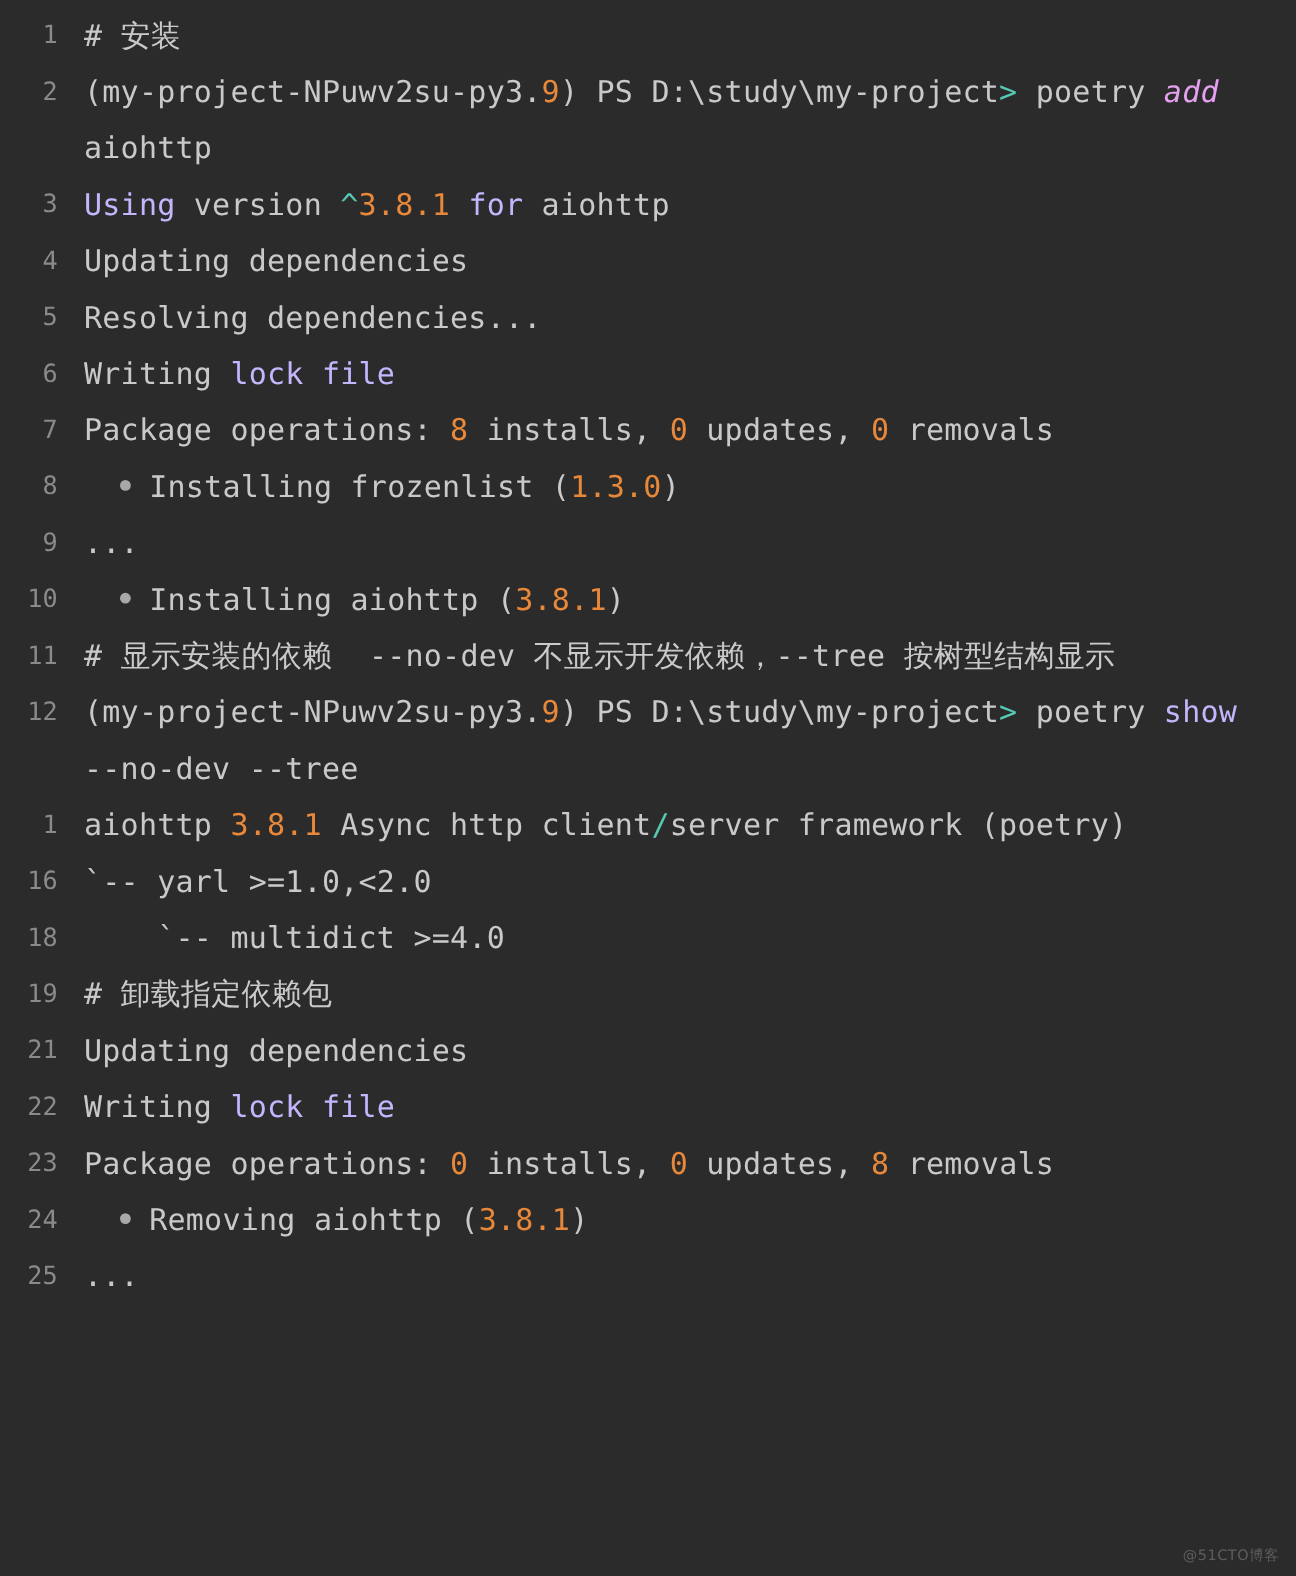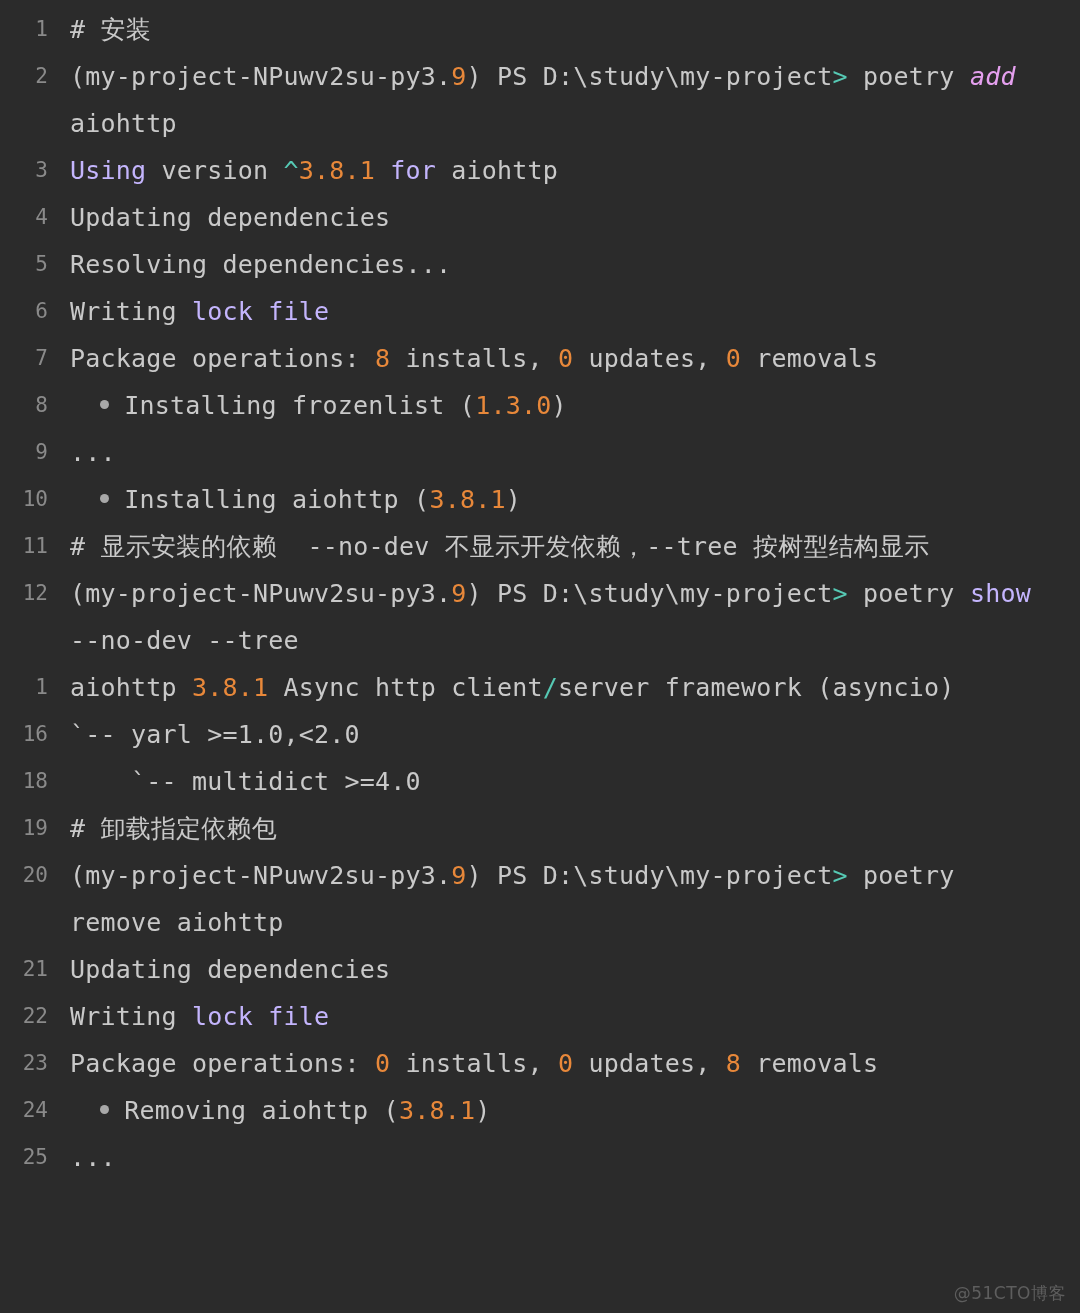--- a/index.html
+++ b/index.html
@@ -60,21 +60,21 @@
     vertical-align: middle;
     position: relative;
     top: -3px;
   }
   .indent2 { display: inline-block; width: 2ch; }
   #watermark {
     position: absolute;
     right: 14px;
     bottom: 8px;
     color: #5e5e5e;
-    font-size: 17px;
+    font-size: 12px;
     font-family: "DejaVu Sans", "Liberation Sans", sans-serif;
     letter-spacing: 0.5px;
     user-select: none;
   }
 </style>
 </head>
 <body>
 
 <div id="code-block">
     <div class="code-line">
@@ -120,37 +120,33 @@
     <div class="code-line">
       <span class="ln">11</span>
       <span class="lc"><span class="tok-plain"># 显示安装的依赖  --no-dev 不显示开发依赖，--tree 按树型结构显示</span></span>
     </div>
     <div class="code-line">
       <span class="ln">12</span>
       <span class="lc"><span class="tok-plain">(my-project-NPuwv2su-py3.</span><span class="tok-orange">9</span><span class="tok-plain">) PS D:\study\my-project</span><span class="tok-teal">&gt;</span><span class="tok-plain"> poetry </span><span class="tok-pink">show</span><span class="tok-plain"> --no-dev --tree</span></span>
     </div>
     <div class="code-line">
       <span class="ln">1</span>
-      <span class="lc"><span class="tok-plain">aiohttp </span><span class="tok-orange">3.8.1</span><span class="tok-plain"> Async http client</span><span class="tok-teal">/</span><span class="tok-plain">server framework (asyncio)</span></span>
+      <span class="lc"><span class="tok-plain">aiohttp </span><span class="tok-orange">3.8.1</span><span class="tok-plain"> Async http client</span><span class="tok-teal">/</span><span class="tok-plain">server framework (poetry)</span></span>
     </div>
     <div class="code-line">
       <span class="ln">16</span>
       <span class="lc"><span class="tok-plain">`-- yarl &gt;=1.0,&lt;2.0</span></span>
     </div>
     <div class="code-line">
       <span class="ln">18</span>
       <span class="lc"><span class="tok-plain">    `-- multidict &gt;=4.0</span></span>
     </div>
     <div class="code-line">
       <span class="ln">19</span>
       <span class="lc"><span class="tok-plain"># 卸载指定依赖包</span></span>
-    </div>
-    <div class="code-line">
-      <span class="ln">20</span>
-      <span class="lc"><span class="tok-plain">(my-project-NPuwv2su-py3.</span><span class="tok-orange">9</span><span class="tok-plain">) PS D:\study\my-project</span><span class="tok-teal">&gt;</span><span class="tok-plain"> poetry remove aiohttp</span></span>
     </div>
     <div class="code-line">
       <span class="ln">21</span>
       <span class="lc"><span class="tok-plain">Updating dependencies</span></span>
     </div>
     <div class="code-line">
       <span class="ln">22</span>
       <span class="lc"><span class="tok-plain">Writing </span><span class="tok-pink">lock file</span></span>
     </div>
     <div class="code-line">

